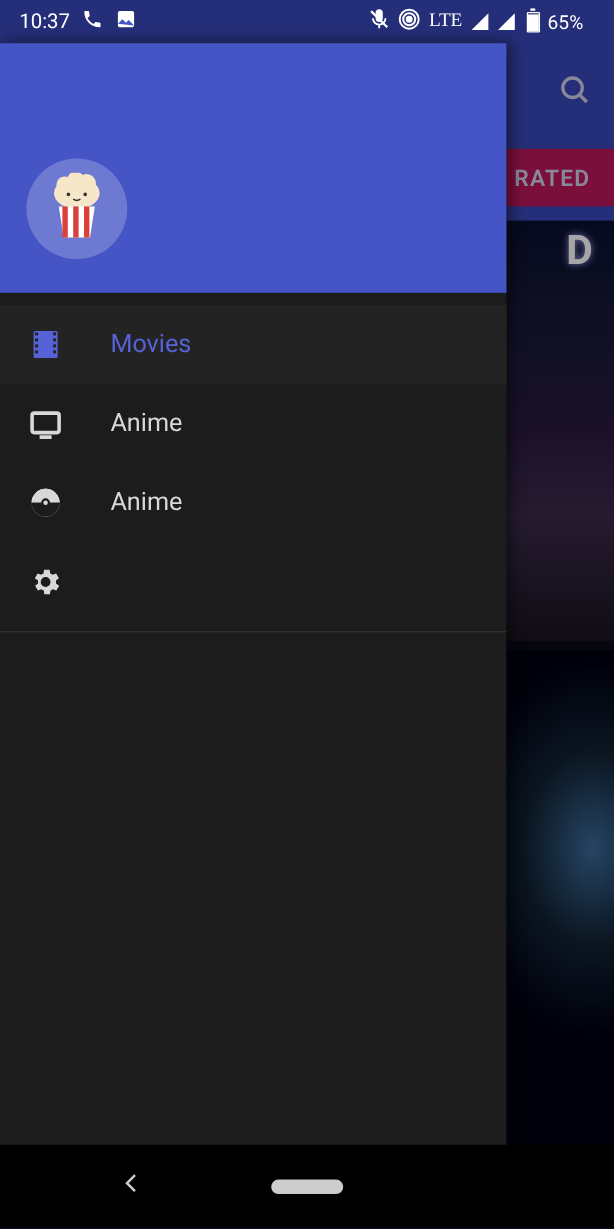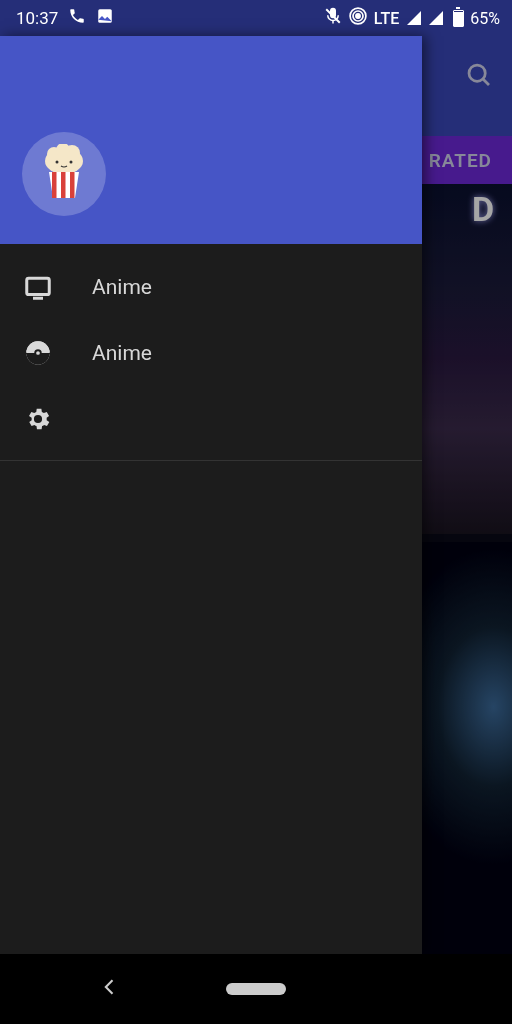--- a/index.html
+++ b/index.html
@@ -10,23 +10,23 @@
   .bg-app {
     position: absolute; inset: 0; background: #3a47b8;
   }
   .bg-appbar {
     position: absolute; top: 36px; left: 0; right: 0; height: 110px;
     background: #3a47b8; display: flex; align-items: flex-start; justify-content: flex-end;
     padding: 24px 18px 0 0;
   }
   .bg-search-icon { color: #cfd2ec; }
   .bg-tabrow {
-    position: absolute; top: 136px; right: 0; width: 140px; height: 48px;
+    position: absolute; top: 124px; right: 0; width: 140px; height: 48px;
     display: flex; align-items: center; justify-content: flex-end; padding-right: 20px;
-    background: #6d28d9; color: #cfd2ec; font-weight: 600; letter-spacing: 1px;
+    background: #be185d; color: #cfd2ec; font-weight: 600; letter-spacing: 1px;
     font-size: 19px;
   }
   .bg-content {
     position: absolute; top: 184px; left: 0; right: 0; bottom: 70px;
     background: #0a0a18;
   }
   .bg-poster-top {
     position: absolute; top: 0; left: 420px; right: 0; height: 350px;
     background: linear-gradient(#0a1030 0%, #1b1b3a 30%, #2a1a40 50%, #3a2a4a 70%, #1a1420 100%);
   }
@@ -49,21 +49,21 @@
     color: #ccc; font-size: 22px; position: absolute; left: 100px;
   }
 
   
   .scrim {
     position: absolute; inset: 0; background: rgba(0,0,0,0.35);
   }
 
   
   .status-bar {
-    position: absolute; top: 0; left: 0; right: 0; height: 36px;
+    position: absolute; top: 0; left: 0; right: 14px; height: 36px;
     display: flex; align-items: center; justify-content: space-between;
     padding: 0 12px 0 16px; color: #fff; font-size: 17px; z-index: 50;
   }
   .status-left, .status-right { display: flex; align-items: center; gap: 10px; }
   .status-right { gap: 6px; font-size: 16px; }
   .sig-tri {
     width: 0; height: 0; border-left: 14px solid transparent; border-bottom: 14px solid #fff;
     margin-left: 2px;
   }
   .batt {
@@ -157,21 +157,21 @@
           <line x1="3" y1="3" x2="21" y2="21" stroke-width="2.5"></line>
         </svg>
     </span>
     <span>
       <svg width="20" height="20" viewBox="0 0 24 24" fill="none" stroke="#fff" stroke-width="2">
           <circle cx="12" cy="12" r="2.5" fill="#fff"></circle>
           <circle cx="12" cy="12" r="6"></circle>
           <circle cx="12" cy="12" r="9.5"></circle>
         </svg>
     </span>
-    <span style="font-weight:500;">LTE</span>
+    <span style="font-weight:500;font-family:Liberation Serif, serif;">LTE</span>
     <span class="sig-tri"></span>
     <span class="sig-tri"></span>
     <span class="batt"></span>
     <span>65%</span>
   </div>
 </div>
 
 <div class="drawer">
   <div class="drawer-header">
     <div class="avatar">
@@ -187,20 +187,37 @@
           <path d="M10 28 L14 54 L36 54 L40 28 Z" fill="#fff"></path>
           <rect x="13" y="28" width="4.5" height="26" fill="#d9413a"></rect>
           <rect x="22" y="28" width="4.5" height="26" fill="#d9413a"></rect>
           <rect x="31" y="28" width="4.5" height="26" fill="#d9413a"></rect>
         </svg>
       </span>
     </div>
   </div>
 
   <div class="drawer-list">
+    <div class="drawer-item active">
+      <span class="icon-slot">
+        <svg width="30" height="30" viewBox="0 0 24 24" fill="currentColor">
+            <rect x="4" y="3" width="16" height="18" rx="1"></rect>
+            <rect x="4" y="3" width="3" height="18" fill="#1c1c1c" opacity="0"></rect>
+            <rect x="5" y="4" width="2" height="2" fill="#232323"></rect>
+            <rect x="5" y="8" width="2" height="2" fill="#232323"></rect>
+            <rect x="5" y="12" width="2" height="2" fill="#232323"></rect>
+            <rect x="5" y="16" width="2" height="2" fill="#232323"></rect>
+            <rect x="17" y="4" width="2" height="2" fill="#232323"></rect>
+            <rect x="17" y="8" width="2" height="2" fill="#232323"></rect>
+            <rect x="17" y="12" width="2" height="2" fill="#232323"></rect>
+            <rect x="17" y="16" width="2" height="2" fill="#232323"></rect>
+          </svg>
+      </span>
+      <span>Movies</span>
+    </div>
 
     <div class="drawer-item">
       <span class="icon-slot">
         <svg width="30" height="30" viewBox="0 0 24 24" fill="none" stroke="currentColor" stroke-width="2.4">
             <rect x="3" y="5" width="18" height="13" rx="1.5"></rect>
             <line x1="8" y1="21" x2="16" y2="21"></line>
           </svg>
       </span>
       <span>Anime</span>
     </div>

